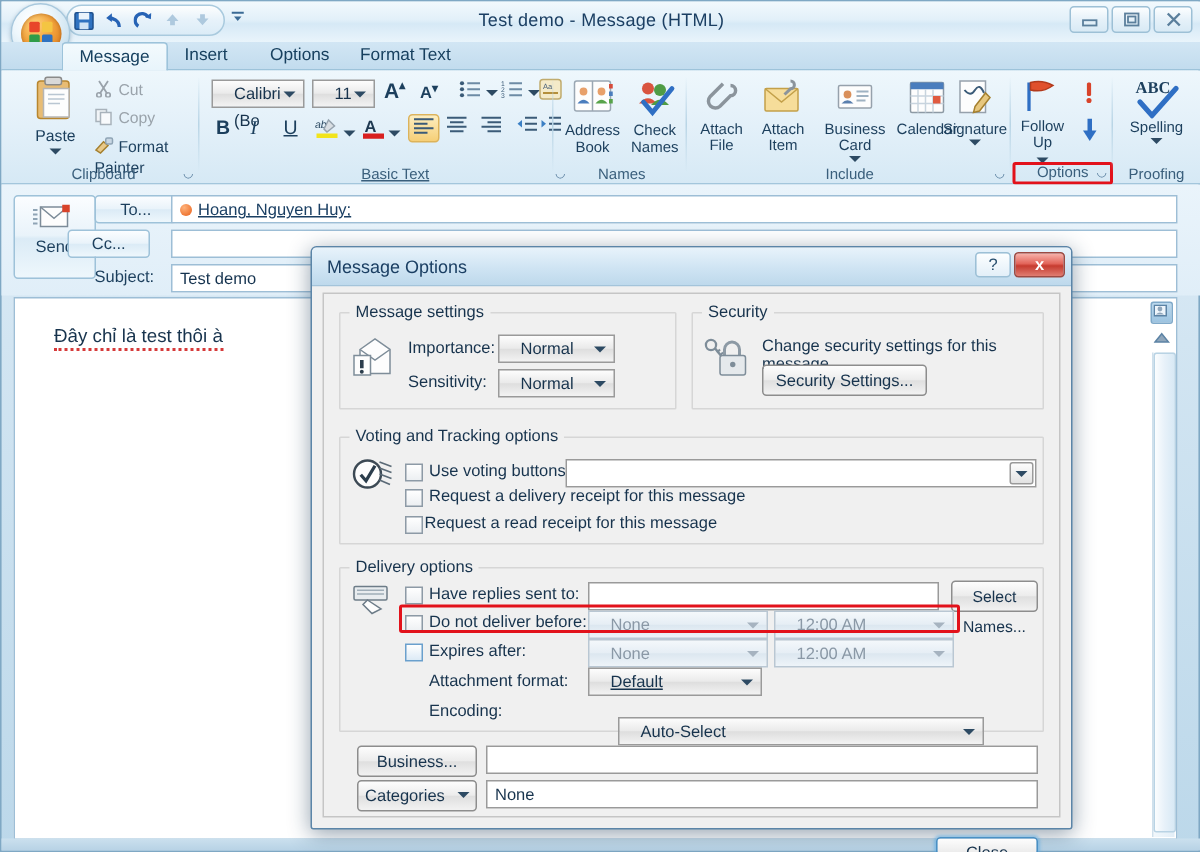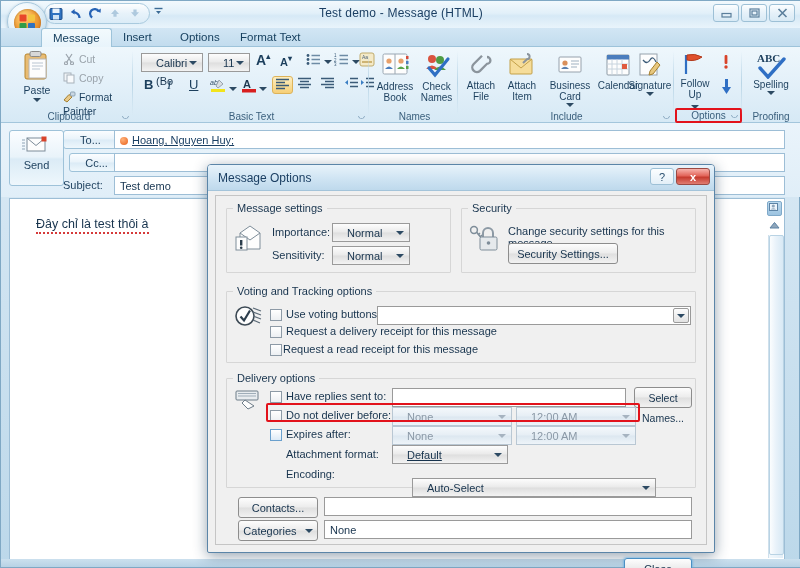--- a/index.html
+++ b/index.html
@@ -461,21 +461,21 @@
               <path d="M4 3 L1 5.5 L4 8 Z" fill="#3b7fc4"></path>
             </svg>
       </div>
       <div class="rb-small" style="left:226px;top:30px;">
         <svg width="15" height="12" viewBox="0 0 15 12">
               <path d="M6 1.5 H14 M6 5.5 H14 M6 9.5 H14" stroke="#3b5b78" stroke-width="1.3"></path>
               <path d="M1 3 L4 5.5 L1 8 Z" fill="#3b7fc4"></path>
             </svg>
       </div>
 
-      <div class="grp-label" style="left:0;">
+      <div class="grp-label" style="left:12px;text-decoration:underline;">
         <span>Basic Text</span>
         <span class="dlg-launch" style="position:absolute;right:4px;top:0;">◡</span>
       </div>
       <div class="grp-sep" style="left:234px;"></div>
     </div>
 
     <div class="grp" style="left:370px; width:87px;">
       <div class="rb-btn" style="left:2px; top:5px; width:44px;">
         <span>
           <svg width="28" height="26" viewBox="0 0 28 26">
@@ -628,21 +628,21 @@
           <path d="M1 4 H4 M1 7 H4 M1 10 H4 M1 13 H4" stroke="#8fa4b5" stroke-width="1.2"></path>
           <rect x="6" y="2" width="18" height="13" fill="#fdfdfd" stroke="#7d8c99"></rect>
           <path d="M6 2 L15 9.5 L24 2" fill="none" stroke="#7d8c99"></path>
           <rect x="20.5" y="0.5" width="5" height="5" fill="#d8432a"></rect>
         </svg>
       </span>
       <span>Send</span>
     </div>
 
     <div class="fld-btn" style="left:62px; top:7px;">To...</div>
-    <div class="fld-btn" style="left:68px; top:30px;">Cc...</div>
+    <div class="fld-btn" style="left:44px; top:30px;">Cc...</div>
     <div class="fld-lbl" style="left:62px; top:56px;">Subject:</div>
 
     <div class="fld-in" style="left:113px; top:7px; width:671px;">
       <span class="pres-dot"></span><span class="recip">Hoang, Nguyen Huy;</span>
     </div>
     <div class="fld-in" style="left:113px; top:30px; width:671px;">
       <span></span>
     </div>
     <div class="fld-in" style="left:113px; top:53px; width:671px;">
       <span>Test demo</span>
@@ -806,21 +806,21 @@
             </span>
       </div>
       <span class="dl" style="left:70px; top:272px;">Encoding:</span>
       <div class="combo" style="left:176px; top:282px; width:244px;margin-left:20px;">
         <span>Auto-Select</span>
         <span class="arr">
               <span class="arrow-dn"></span>
             </span>
       </div>
 
-      <div class="pbtn" style="left:22px; top:301px; width:80px;">Contacts...</div>
+      <div class="pbtn" style="left:22px; top:301px; width:80px;">Business...</div>
       <div class="txtin" style="left:108px; top:301px; width:368px;">
         <span></span>
       </div>
       <div class="pbtn" style="left:22px; top:324px; width:80px;">
         <span>Categories</span>
         <span class="arrow-dn" style="display:inline-block;vertical-align:2px;margin-left:5px;"></span>
       </div>
       <div class="txtin" style="left:108px; top:324px; width:368px;">
         <span>None</span>
       </div>

